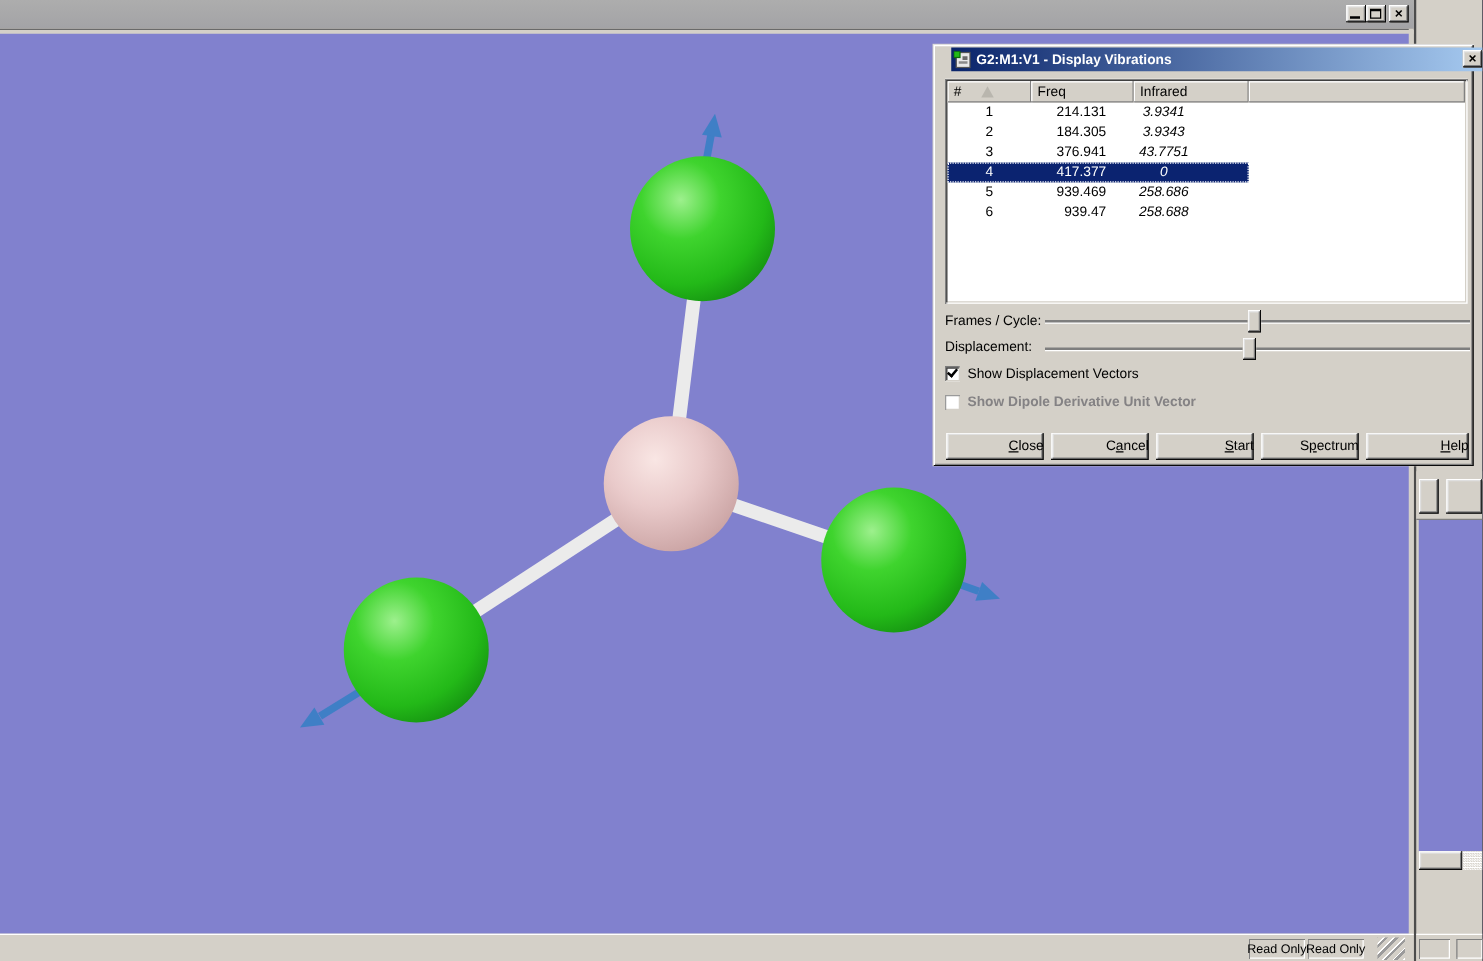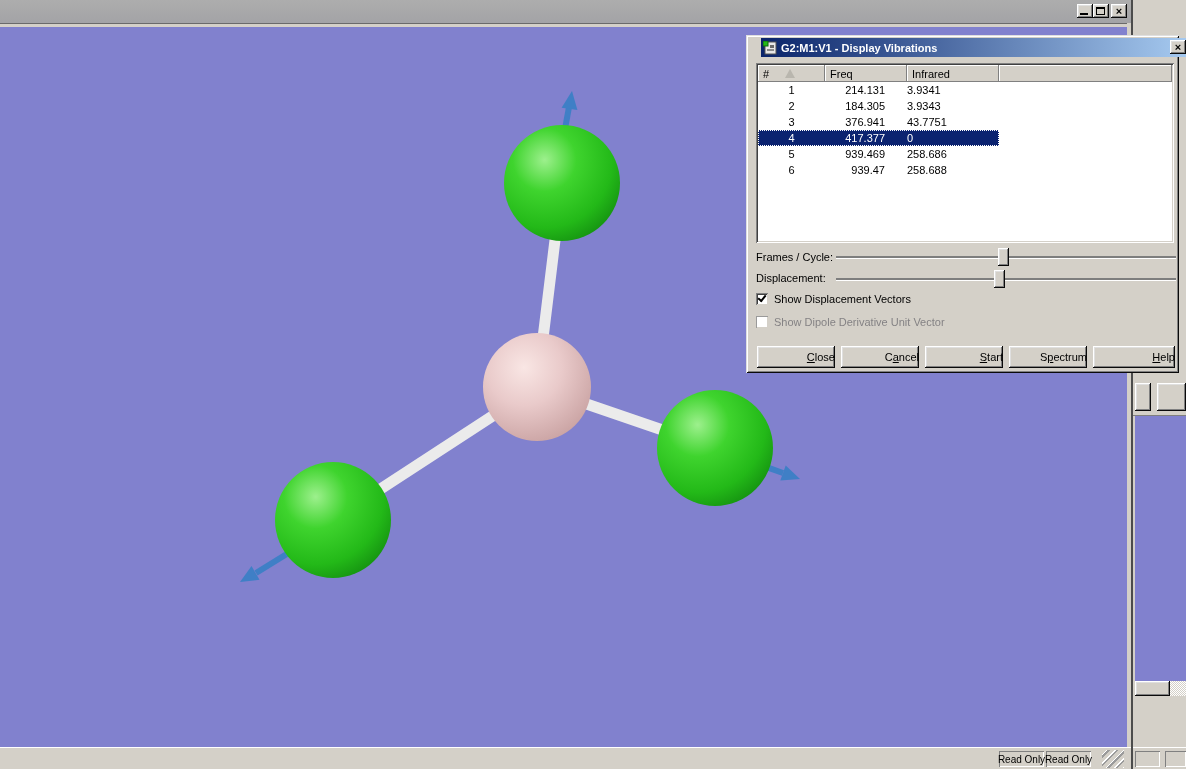--- a/index.html
+++ b/index.html
@@ -71,35 +71,35 @@
   .thead { display:flex; height:17px; }
   .hc { background:#d4d0c8; box-shadow: inset -1px -1px #808080, inset 1px 1px #fff;
     display:flex; align-items:center; padding-left:5px; color:#000; }
   .hc1 { width:67px; } .hc2 { width:82px; } .hc3 { width:92px; } .hc4 { flex:1; }
   .sort-tri { width:0; height:0; margin-left:16px; border-left:5px solid transparent; border-right:5px solid transparent; border-bottom:9px solid #b9b6ae; }
   .tbody { }
   .trow { display:flex; height:16px; line-height:16px; color:#000; }
   .rowmain { display:flex; width:241px; }
   .rc1 { width:67px; text-align:center; }
   .rc2 { width:82px; text-align:right; padding-right:22px; }
-  .rc3 { width:92px; text-align:left; padding-right:44px; }
+  .rc3 { width:92px; text-align:center; padding-right:44px;font-style:italic; }
   .rc4 { flex:1; }
   .trow.sel .rowmain { background:var(--c-selection,#0b2370); color:#fff; outline:1px dotted #fff; outline-offset:-1px; }
 
   .slabel { position:absolute; left:10px; font-size:11px; color:#000; white-space:nowrap; }
   .track { position:absolute; left:90px; width:340px; height:2px; background:#7e7e7e; box-shadow:0 1px 0 #fff; }
   .thumb { position:absolute; top:-8px; width:11px; height:18px; background:#d4d0c8;
     box-shadow: inset -1px -1px #0a0a0a, inset 1px 1px #fff, inset -2px -2px #808080, inset 2px 2px #dfdfdf; }
 
   .cbrow { position:absolute; left:10px; display:flex; align-items:center; font-size:11px; color:#000; }
   .cb { position:relative; width:12px; height:12px; background:#fff; margin-right:6px;
     box-shadow: inset 1px 1px #808080, inset -1px -1px #d4d0c8, inset 2px 2px #404040; }
   .cb.checked::after { content:""; position:absolute; left:2px; top:2px; width:6px; height:3px;
     border-left:2px solid #000; border-bottom:2px solid #000; transform:rotate(-50deg); }
-  .cbrow.disabled { color:#848284; }
+  .cbrow.disabled { color:#848284;font-weight:bold; }
   .cbrow.disabled .cb { box-shadow: inset 1px 1px #9a9a9a, inset -1px -1px #d4d0c8; }
 
   .btn { position:absolute; top:311px; height:22px; background:#d4d0c8; border:0; font-size:11px; color:#000;
     font-family:"Liberation Sans",sans-serif;
     box-shadow: inset -1px -1px #0a0a0a, inset 1px 1px #fff, inset -2px -2px #808080, inset 2px 2px #dfdfdf; text-align: right; }
   .b-close { left:11px; width:78px; } .b-cancel { left:95px; width:78px; } .b-start { left:179px; width:78px; }
   .b-spectrum { left:263px; width:78px; } .b-help { left:347px; width:82px; }
   .btn u { text-decoration:underline; }
 </style>
 </head>

